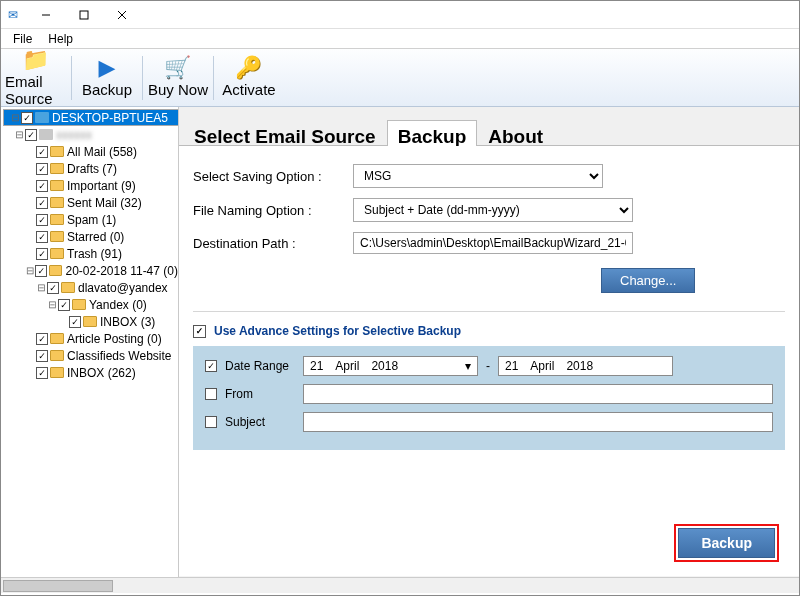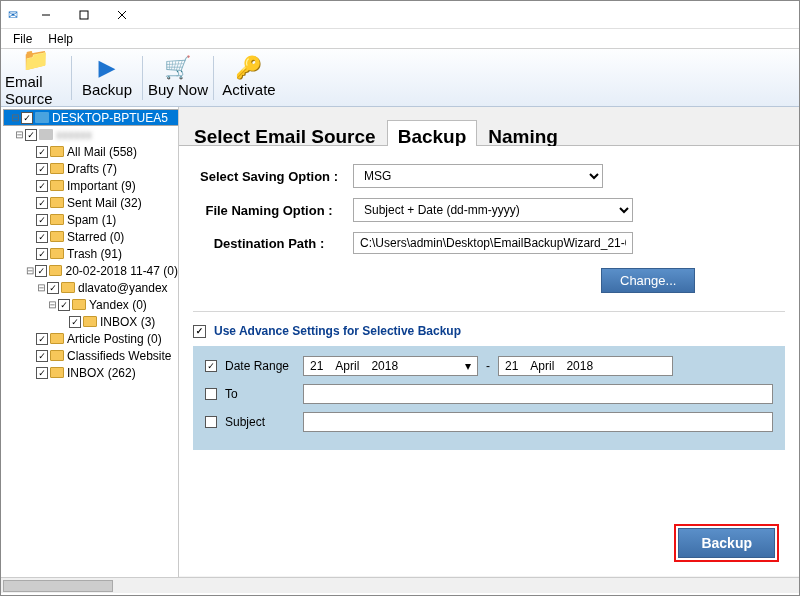--- a/index.html
+++ b/index.html
@@ -25,21 +25,21 @@
 .fld { width: 14px; height: 11px; display: inline-block; margin-right: 3px; border-radius: 1px; }
 .fdesktop { background: #4aa3df; }
 .fgrey { background: #c8c8c8; }
 .fyellow { background: #f7c75a; border: 1px solid #c89a2e; }
 .content { flex: 1; background: #f4f4f4; position: relative; }
 .tabs { display: flex; background: #f0f0f0; padding-top: 4px; padding-left: 4px; border-bottom: 1px solid #bcbcbc; }
 .tab { padding: 5px 10px; font-weight: bold; font-size: 19px; border: 1px solid transparent; cursor: pointer; position: relative; top: 9px; }
 .tab.active { background: #fff; border: 1px solid #bcbcbc; border-bottom: 1px solid #fff; }
 .panel { background: #fff; margin: 0; padding: 18px 14px 10px 14px; height: 430px; position: relative; }
 .form-row { display: flex; align-items: center; margin-bottom: 10px; }
-.form-row label { width: 160px; text-align: center; padding-right: 8px; font-size: 13px; font-weight: bold; }
+.form-row label { width: 160px; text-align: left; padding-right: 8px; font-size: 13px; }
 .sel, .txt { border: 1px solid #a9a9a9; padding: 3px 6px; font-size: 12px; background: #fff; }
 .sel { width: 250px; }
 .txt { width: 280px; }
 .change-btn { margin-left: 408px; margin-top: 4px; margin-bottom: 10px; padding: 4px 18px; background: linear-gradient(#5a8fc9,#3e6fa8); color: #fff; border: 1px solid #365f90; cursor: pointer; font-size: 13px; }
 hr { border: none; border-top: 1px solid #d6d6d6; margin: 8px 0 12px 0; }
 .advchk { display: flex; align-items: center; gap: 6px; color: #0b3f8f; font-weight: bold; font-size: 13px; margin-bottom: 8px; }
 .advbox { background: #bcd6e6; padding: 10px 12px; }
 .advrow { display: flex; align-items: center; margin-bottom: 8px; gap: 8px; }
 .advrow .albl { width: 90px; display: flex; align-items: center; gap: 6px; font-size: 13px; }
 .dateinp { background: #fff; border: 1px solid #8a8a8a; padding: 2px 6px; width: 175px; display: flex; gap: 12px; align-items: center; }
@@ -188,21 +188,21 @@
         <span class="cb">✓</span>
         <span class="fld fyellow"></span>
         <span>INBOX (262)</span>
       </div>
   </div>
 
   <div class="content">
     <div class="tabs">
       <div class="tab">Select Email Source</div>
       <div class="tab active">Backup</div>
-      <div class="tab">Naming</div>
+      <div class="tab">About</div>
     </div>
     <div class="panel">
       <div class="form-row">
         <label>Select Saving Option  :</label>
         <select class="sel"><option>MSG</option></select>
       </div>
       <div class="form-row">
         <label>File Naming Option  :</label>
         <select class="sel" style="width:280px"><option>Subject + Date (dd-mm-yyyy)</option></select>
       </div>
@@ -231,21 +231,21 @@
           <span>-</span>
           <div class="dateinp">
               <span>21</span>
               <span>April</span>
               <span>2018</span>
             </div>
         </div>
         <div class="advrow">
           <div class="albl">
               <span class="cb"></span>
-              <span>To</span>
+              <span>From</span>
             </div>
           <input class="advinp" style="">
         </div>
         <div class="advrow">
           <div class="albl">
               <span class="cb"></span>
               <span>Subject</span>
             </div>
           <input class="advinp" style="">
         </div>

